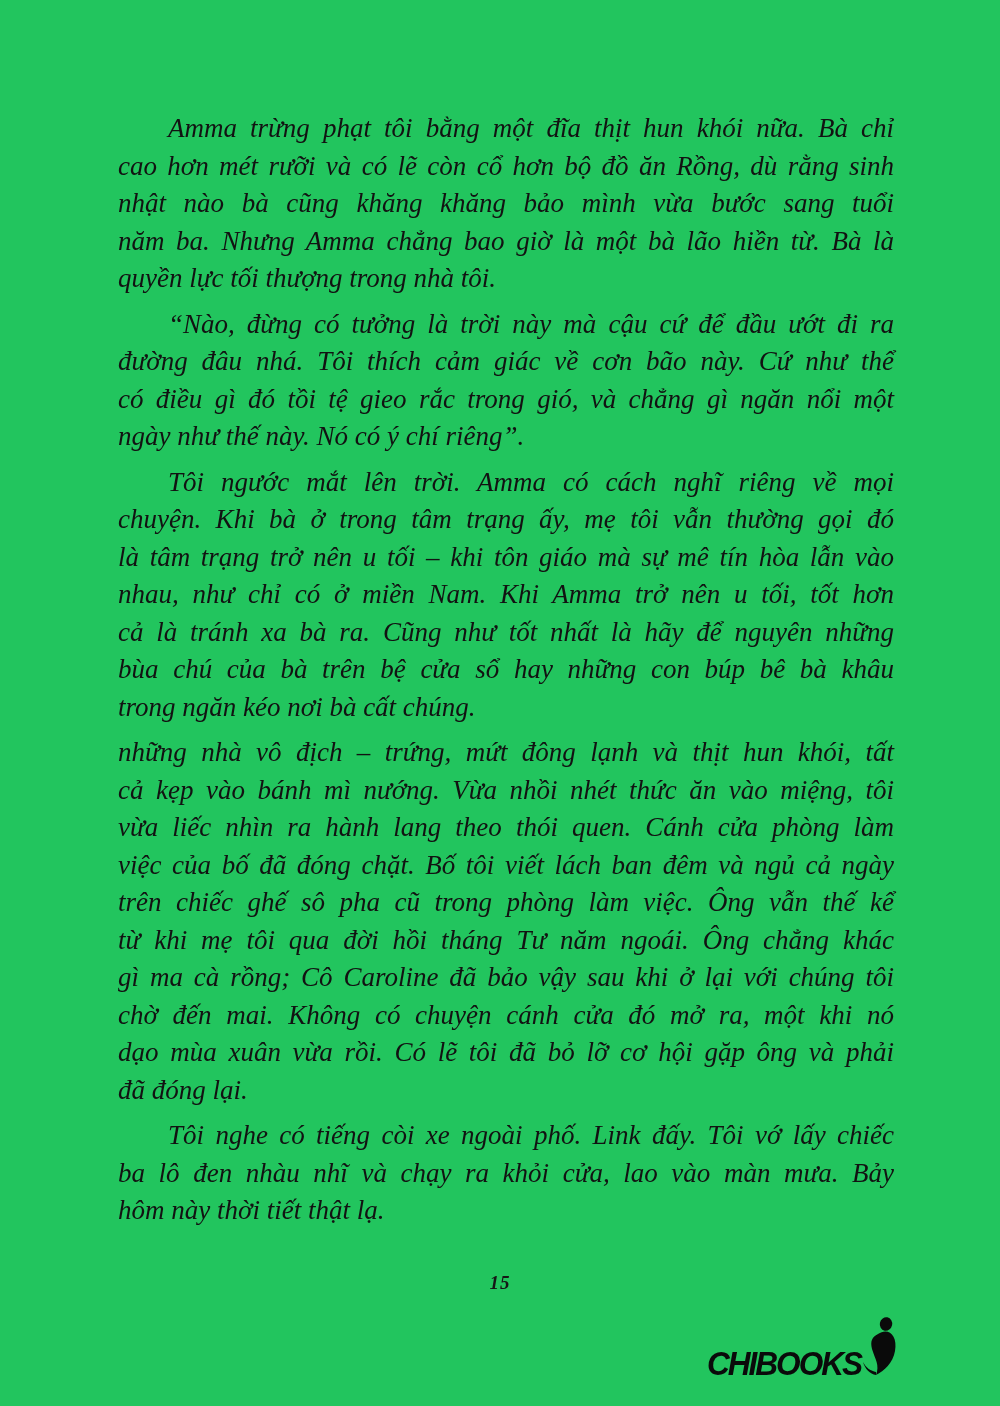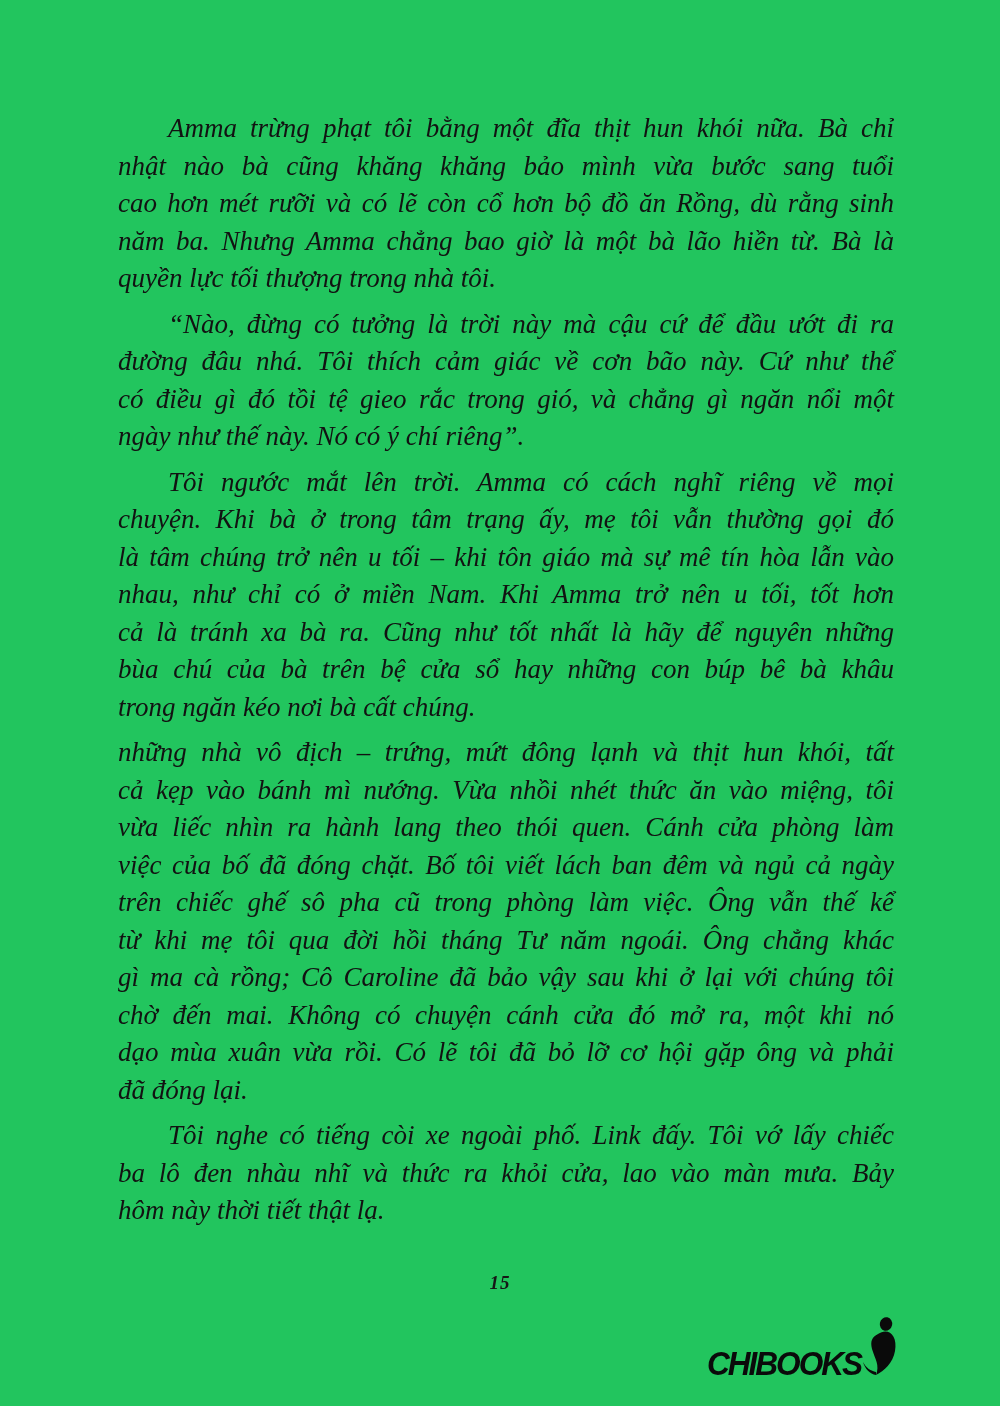--- a/index.html
+++ b/index.html
@@ -74,55 +74,55 @@
 </style>
 </head>
 <body>
 
 <div class="page">
 
   <div class="text-block">
 
   <div class="paragraph">
         <div class="line first">Amma trừng phạt tôi bằng một đĩa thịt hun khói nữa. Bà chỉ</div>
+        <div class="line">cao hơn mét rưỡi và có lẽ còn cổ hơn bộ đồ ăn Rồng, dù rằng sinh</div>
         <div class="line">nhật nào bà cũng khăng khăng bảo mình vừa bước sang tuổi</div>
-        <div class="line">cao hơn mét rưỡi và có lẽ còn cổ hơn bộ đồ ăn Rồng, dù rằng sinh</div>
         <div class="line">năm ba. Nhưng Amma chẳng bao giờ là một bà lão hiền từ. Bà là</div>
         <div class="line last">quyền lực tối thượng trong nhà tôi.</div>
       </div>
       <div class="paragraph">
         <div class="line first">“Nào, đừng có tưởng là trời này mà cậu cứ để đầu ướt đi ra</div>
         <div class="line">đường đâu nhá. Tôi thích cảm giác về cơn bão này. Cứ như thể</div>
         <div class="line">có điều gì đó tồi tệ gieo rắc trong gió, và chẳng gì ngăn nổi một</div>
         <div class="line last">ngày như thế này. Nó có ý chí riêng”.</div>
       </div>
       <div class="paragraph">
         <div class="line first">Tôi ngước mắt lên trời. Amma có cách nghĩ riêng về mọi</div>
         <div class="line">chuyện. Khi bà ở trong tâm trạng ấy, mẹ tôi vẫn thường gọi đó</div>
-        <div class="line">là tâm chúng trở nên u tối – khi tôn giáo mà sự mê tín hòa lẫn vào</div>
+        <div class="line">là tâm trạng trở nên u tối – khi tôn giáo mà sự mê tín hòa lẫn vào</div>
         <div class="line">nhau, như chỉ có ở miền Nam. Khi Amma trở nên u tối, tốt hơn</div>
         <div class="line">cả là tránh xa bà ra. Cũng như tốt nhất là hãy để nguyên những</div>
         <div class="line">bùa chú của bà trên bệ cửa sổ hay những con búp bê bà khâu</div>
         <div class="line last">trong ngăn kéo nơi bà cất chúng.</div>
       </div>
       <div class="paragraph">
         <div class="line">những nhà vô địch – trứng, mứt đông lạnh và thịt hun khói, tất</div>
         <div class="line">cả kẹp vào bánh mì nướng. Vừa nhồi nhét thức ăn vào miệng, tôi</div>
         <div class="line">vừa liếc nhìn ra hành lang theo thói quen. Cánh cửa phòng làm</div>
         <div class="line">việc của bố đã đóng chặt. Bố tôi viết lách ban đêm và ngủ cả ngày</div>
         <div class="line">trên chiếc ghế sô pha cũ trong phòng làm việc. Ông vẫn thế kể</div>
         <div class="line">từ khi mẹ tôi qua đời hồi tháng Tư năm ngoái. Ông chẳng khác</div>
         <div class="line">gì ma cà rồng; Cô Caroline đã bảo vậy sau khi ở lại với chúng tôi</div>
         <div class="line">chờ đến mai. Không có chuyện cánh cửa đó mở ra, một khi nó</div>
         <div class="line">dạo mùa xuân vừa rồi. Có lẽ tôi đã bỏ lỡ cơ hội gặp ông và phải</div>
         <div class="line last">đã đóng lại.</div>
       </div>
       <div class="paragraph">
         <div class="line first">Tôi nghe có tiếng còi xe ngoài phố. Link đấy. Tôi vớ lấy chiếc</div>
-        <div class="line">ba lô đen nhàu nhĩ và thức ra khỏi cửa, lao vào màn mưa. Bảy</div>
+        <div class="line">ba lô đen nhàu nhĩ và chạy ra khỏi cửa, lao vào màn mưa. Bảy</div>
         <div class="line last">hôm này thời tiết thật lạ.</div>
       </div>
     </div>
 
   <div class="footer-page-number">15</div>
 
   <div class="publisher">
     <span class="publisher-text">CHIBOOKS</span>
     <span class="publisher-icon">
       <svg width="40" height="62" viewBox="0 0 40 62" xmlns="http://www.w3.org/2000/svg">

